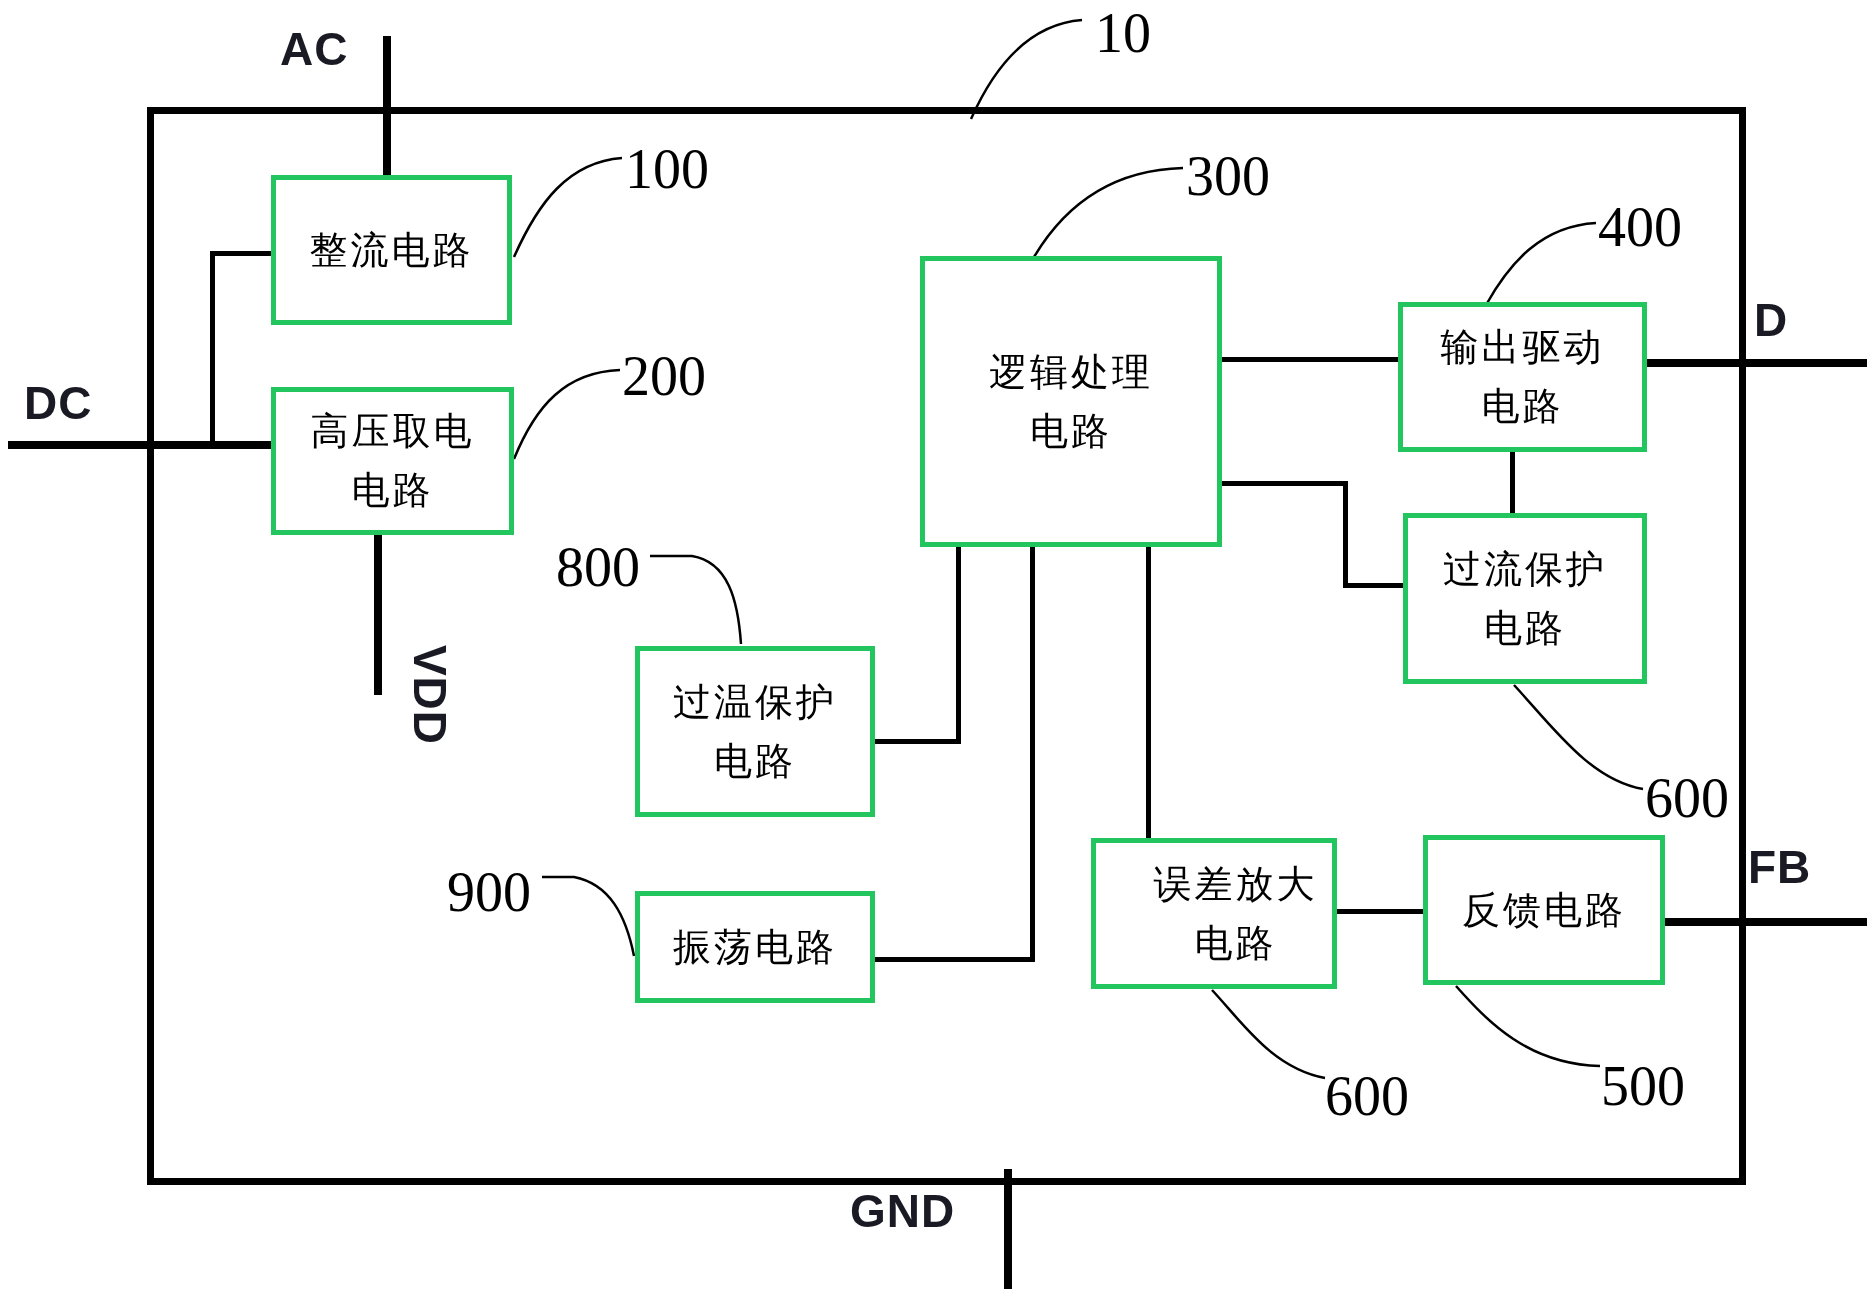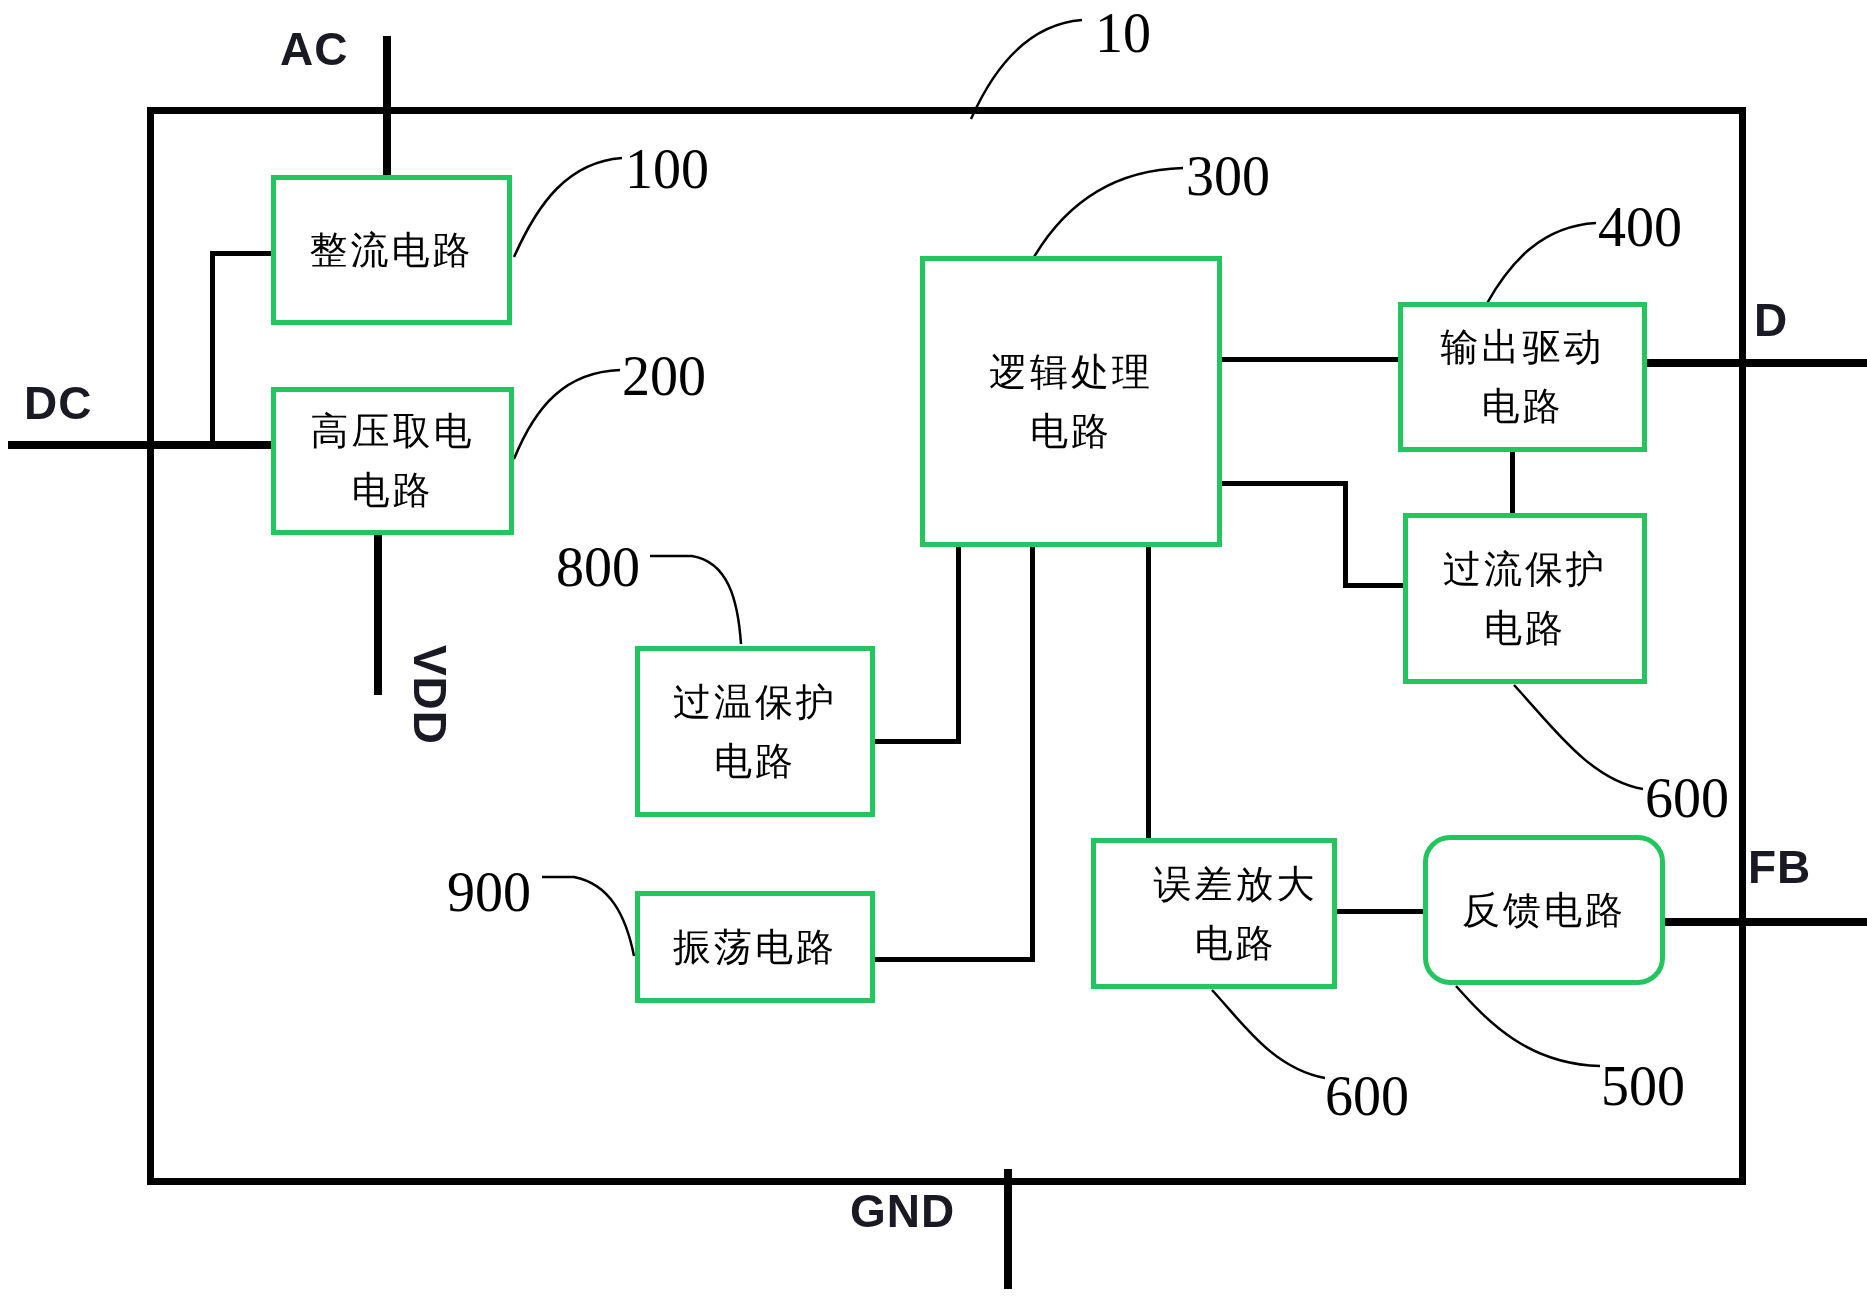--- a/index.html
+++ b/index.html
@@ -133,21 +133,21 @@
 
   <div class="block" style="left:635px;top:891px;width:240px;height:112px;">
     <span class="block-label">振荡电路</span>
   </div>
 
   <div class="block" style="left:1091px;top:838px;width:246px;height:151px;padding-left:43px;">
     <span class="block-label">误差放大
 电路</span>
   </div>
 
-  <div class="block" style="left:1423px;top:835px;width:242px;height:150px;border-radius:27px;">
+  <div class="block" style="left:1423px;top:835px;width:242px;height:150px;">
     <span class="block-label">反馈电路</span>
   </div>
 
   <div class="pin-label" style="left:280px;top:26px;">AC</div>
   <div class="pin-label" style="left:24px;top:380px;">DC</div>
   <div class="pin-label rot90" style="left:365px;top:672px;width:130px;text-align:center;">VDD</div>
   <div class="pin-label" style="left:1754px;top:297px;">D</div>
   <div class="pin-label" style="left:1748px;top:844px;">FB</div>
   <div class="pin-label" style="left:850px;top:1188px;">GND</div>
 

